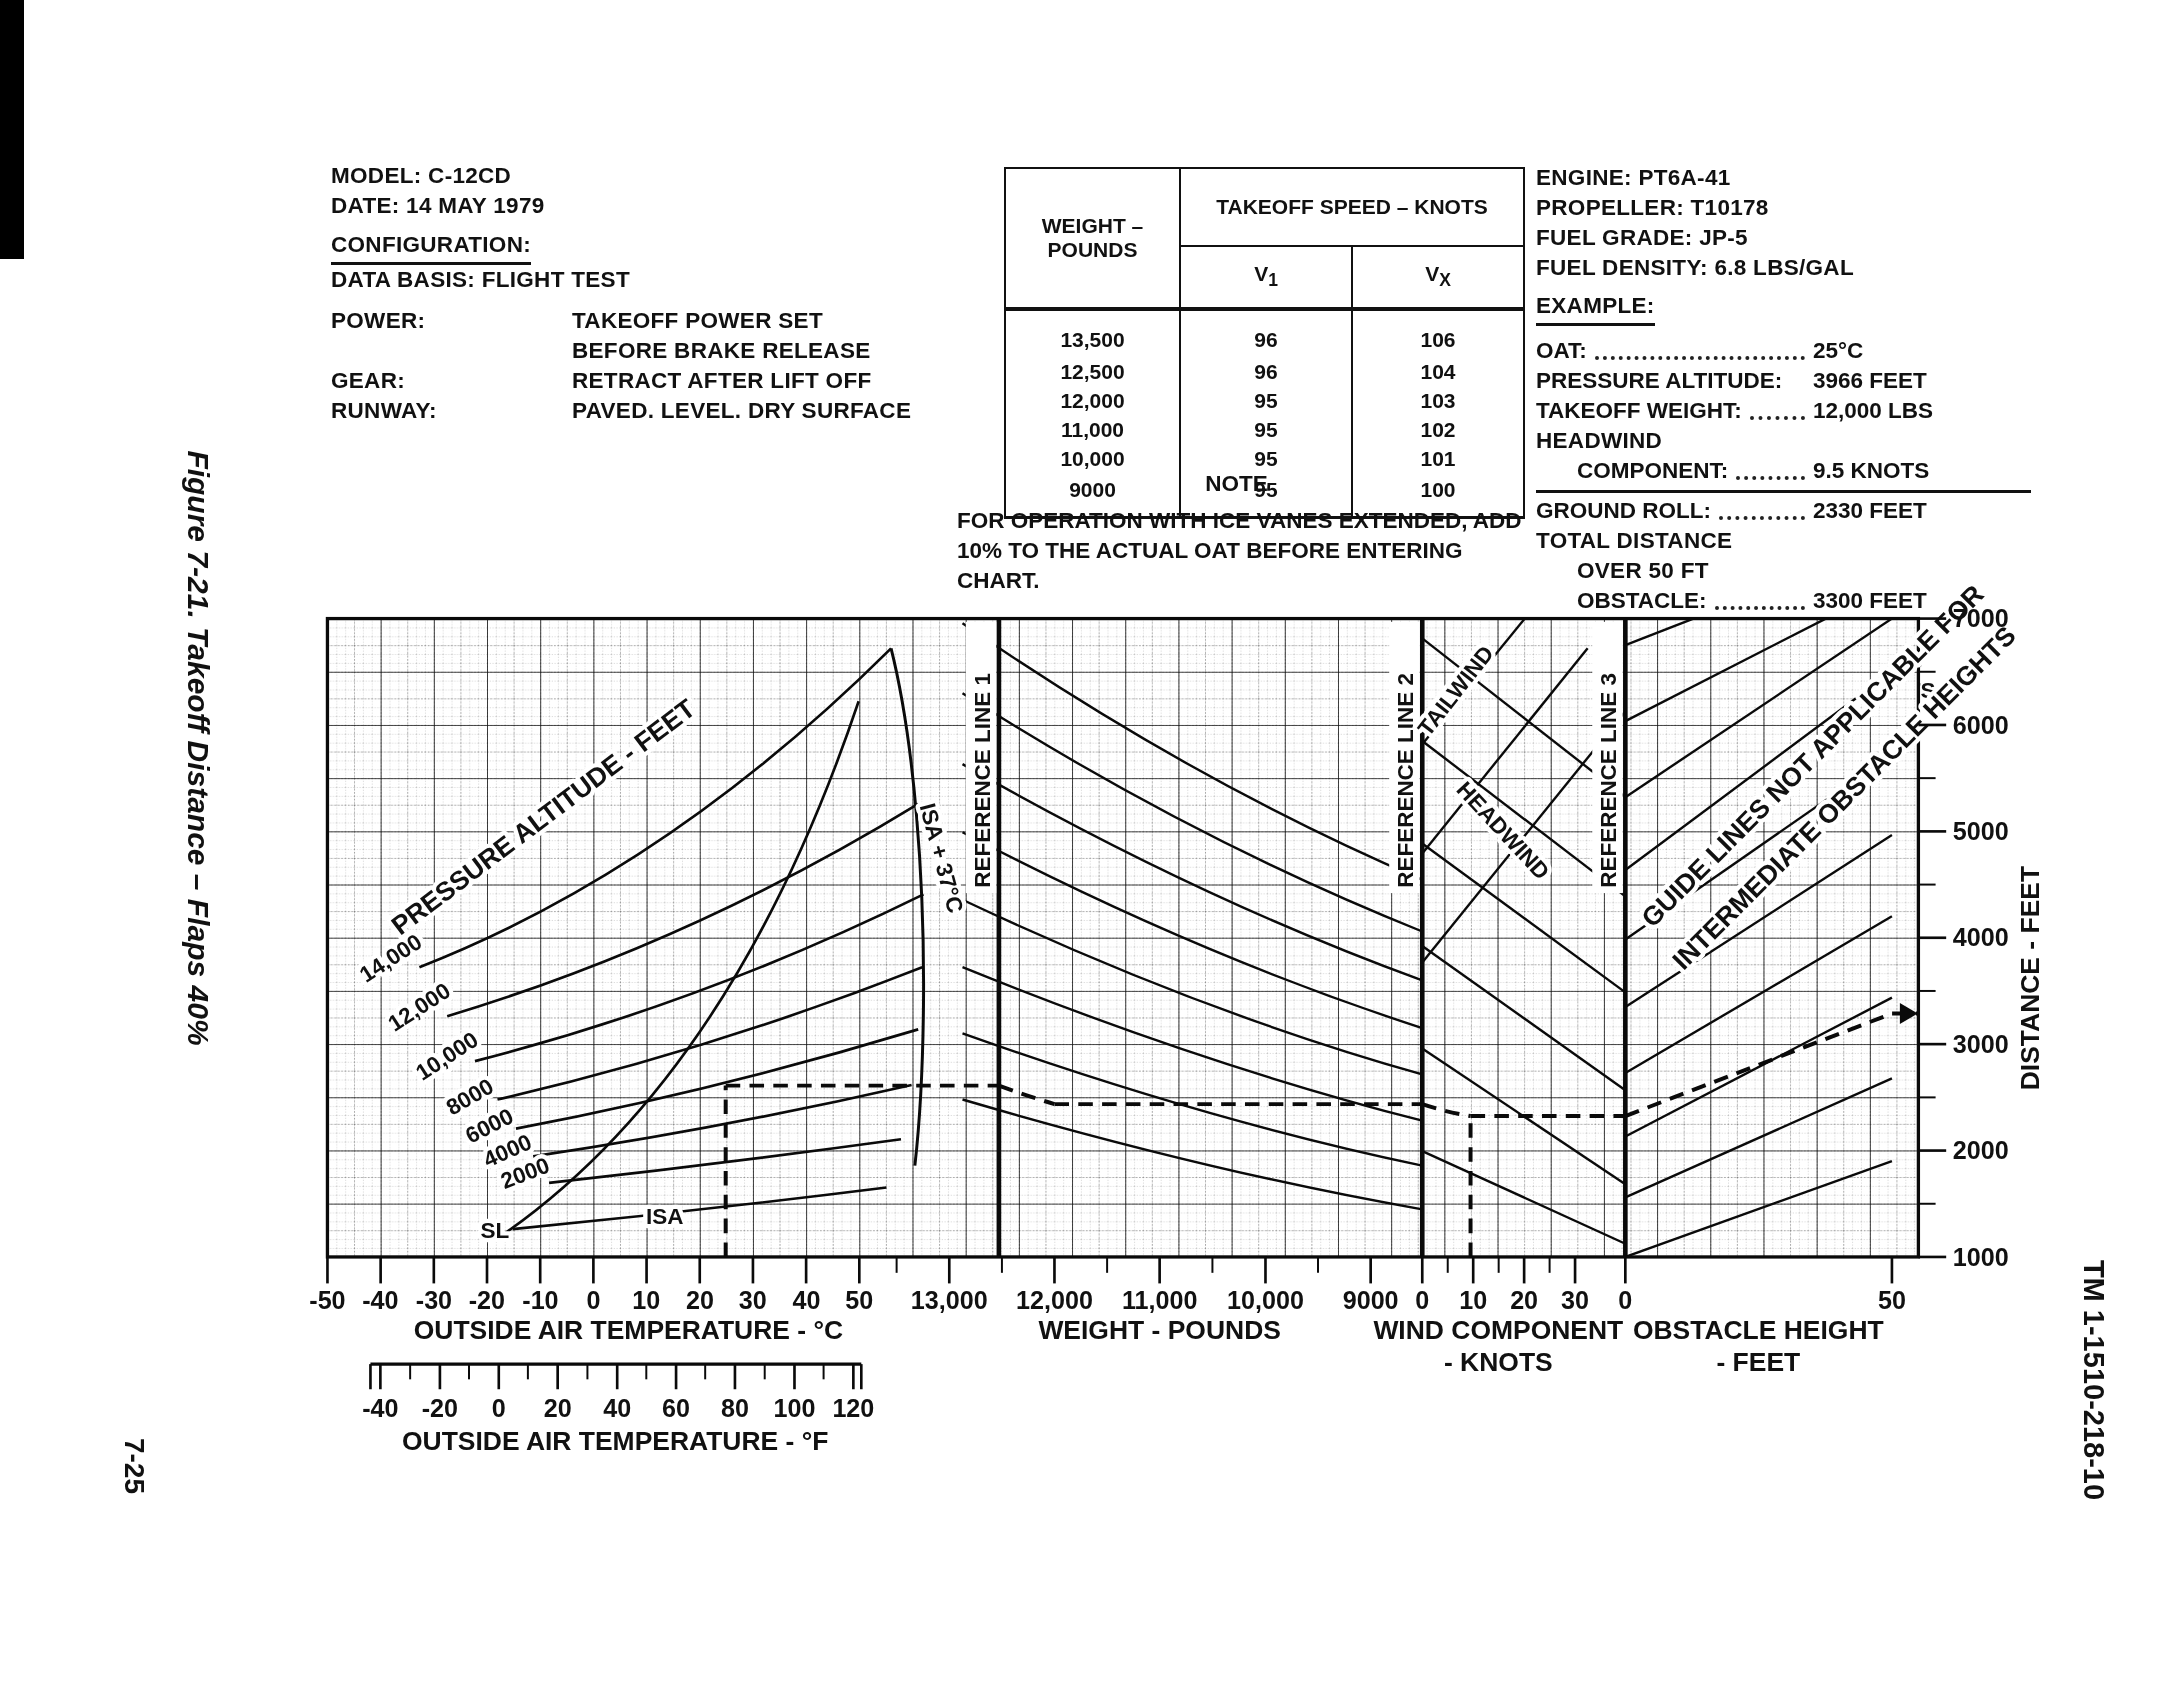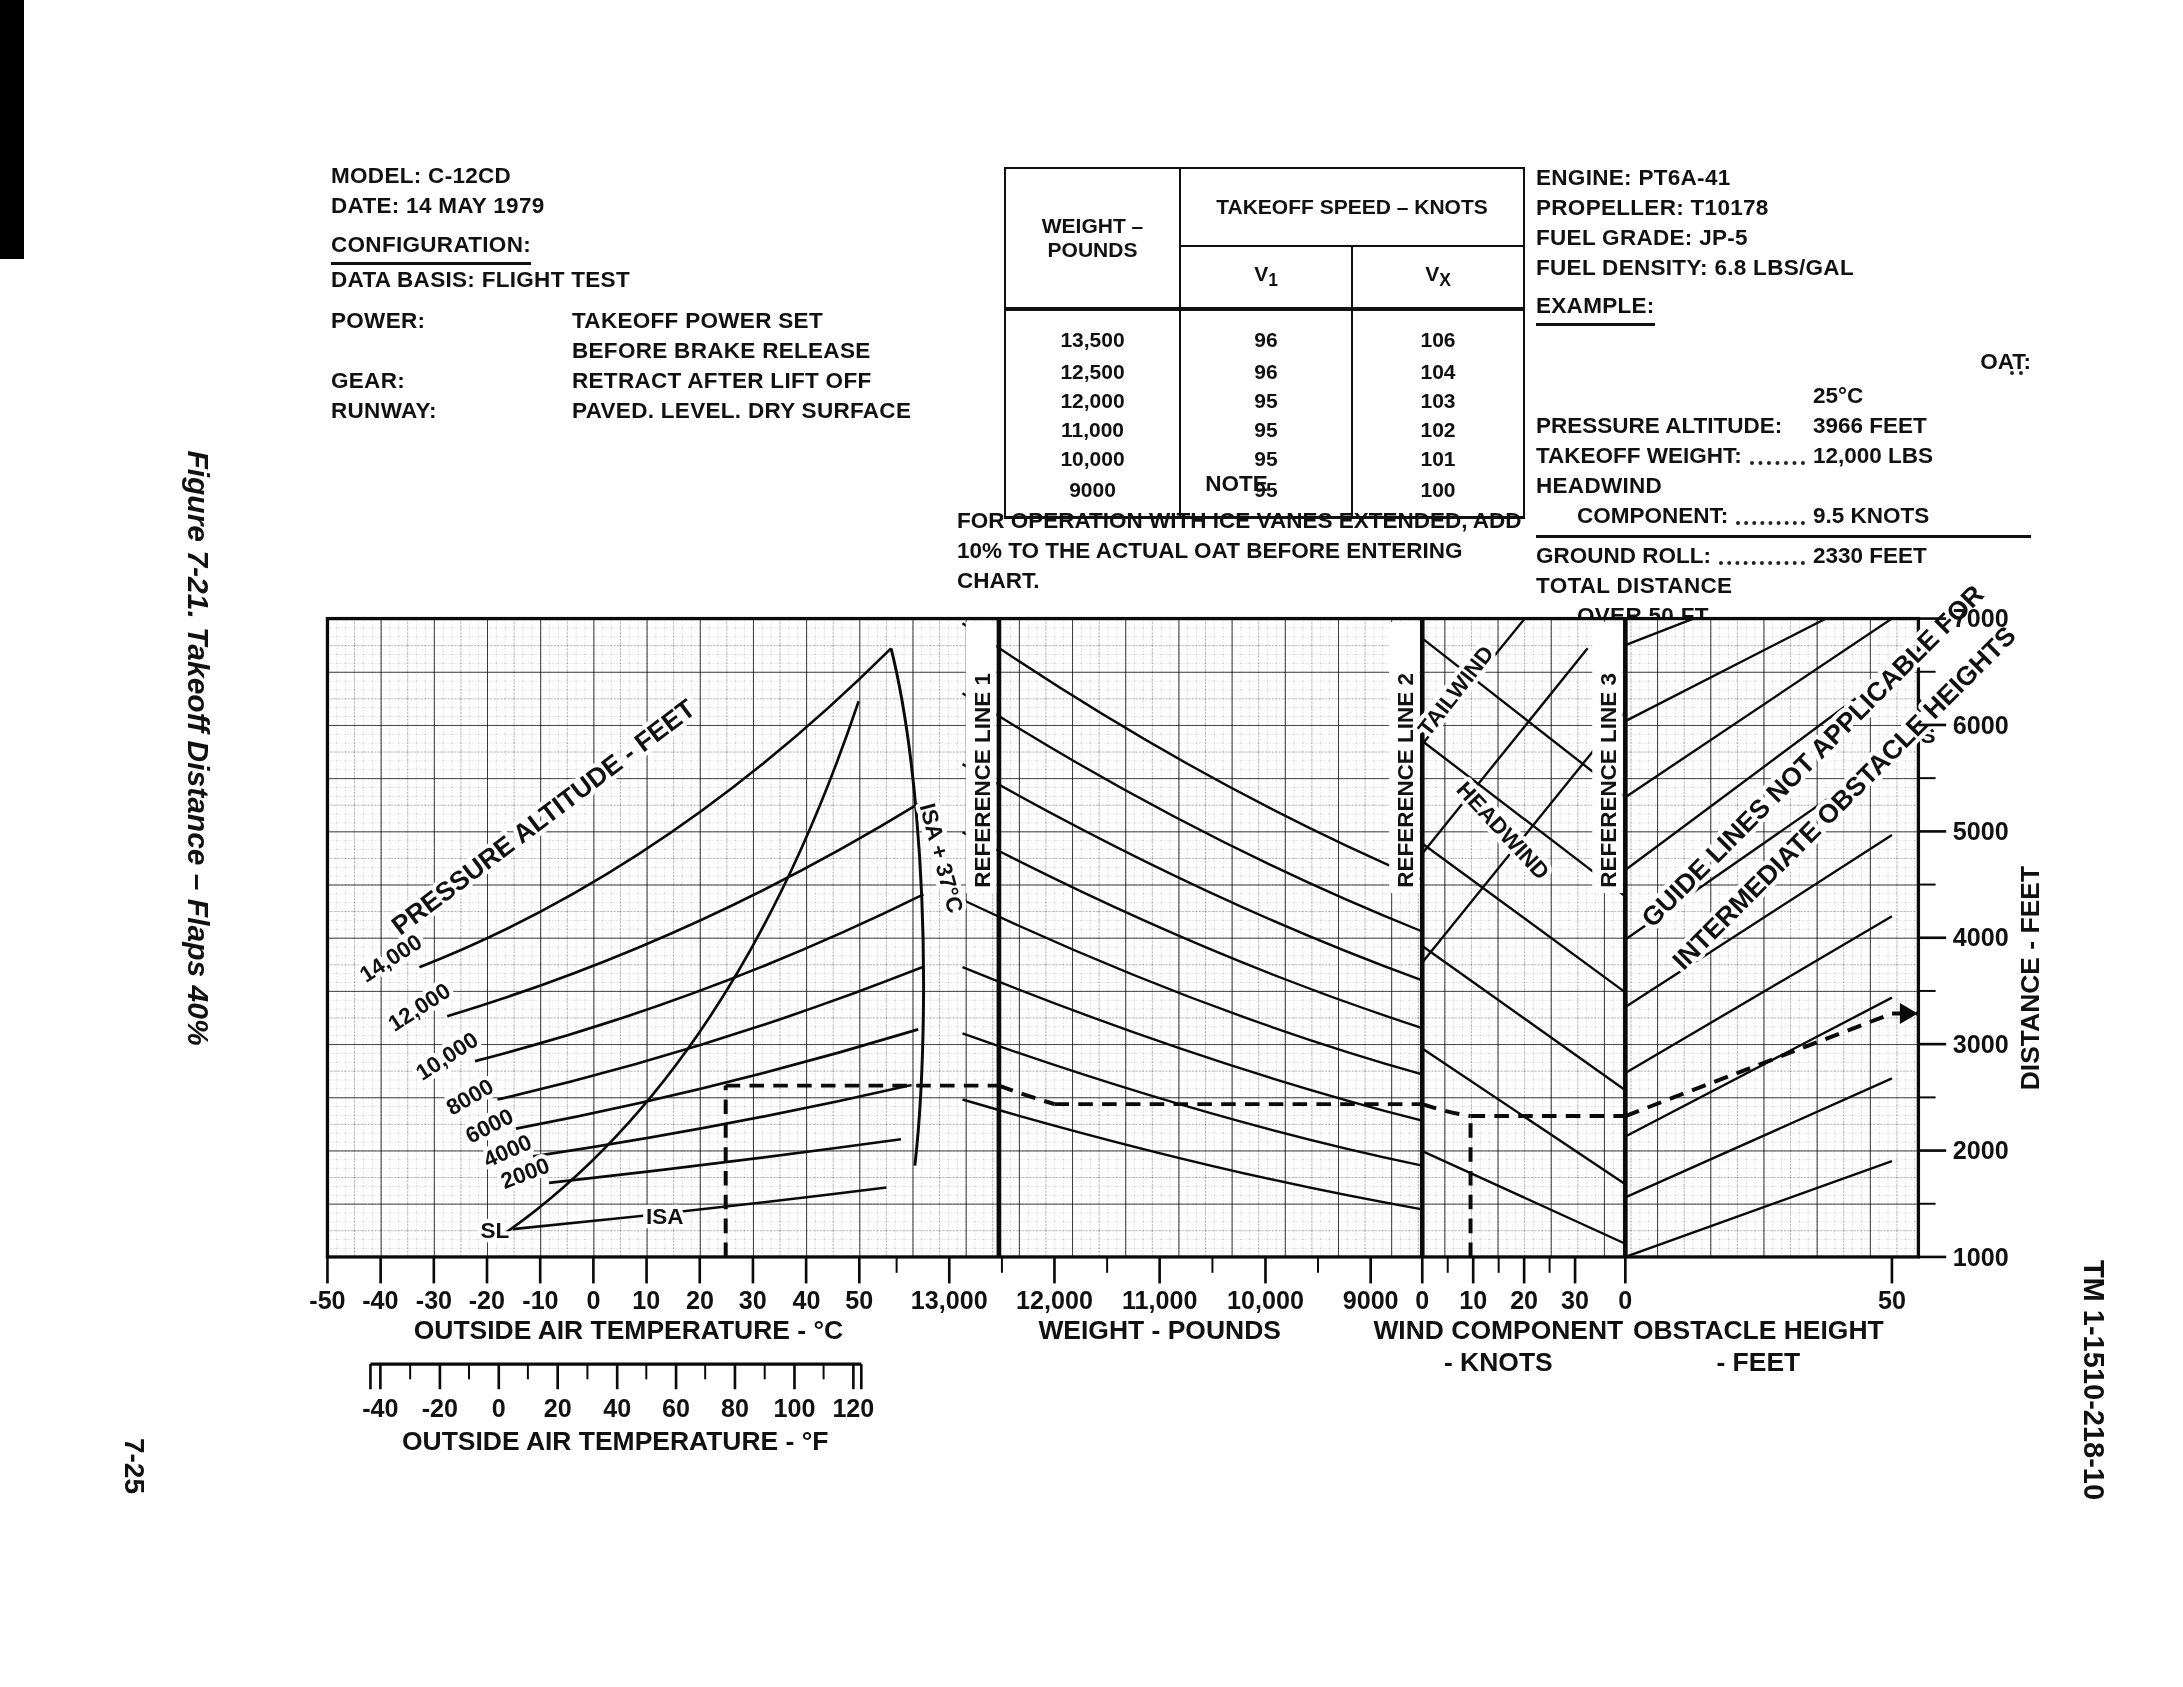--- a/index.html
+++ b/index.html
@@ -121,21 +121,21 @@
   </div>
 
   <div class="abs" style="left:1536px;top:163px;width:495px;">
     <div class="infoline">ENGINE: PT6A-41</div>
     <div class="infoline">PROPELLER: T10178</div>
     <div class="infoline">FUEL GRADE: JP-5</div>
     <div class="infoline">FUEL DENSITY: 6.8 LBS/GAL</div>
     <div class="infoline" style="margin-top:8px;">
       <span class="heading-ul">EXAMPLE:</span>
     </div>
-    <div class="exrow" style="margin-top:21px;flex-direction:column;">
+    <div class="exrow" style="margin-top:10px;">
       <span>OAT:</span>
       <span class="lead"></span>
       <span class="val">25°C</span>
     </div>
     <div class="exrow">
       <span>PRESSURE ALTITUDE:</span>
       <span class="lead none"></span>
       <span class="val">3966 FEET</span>
     </div>
     <div class="exrow">

